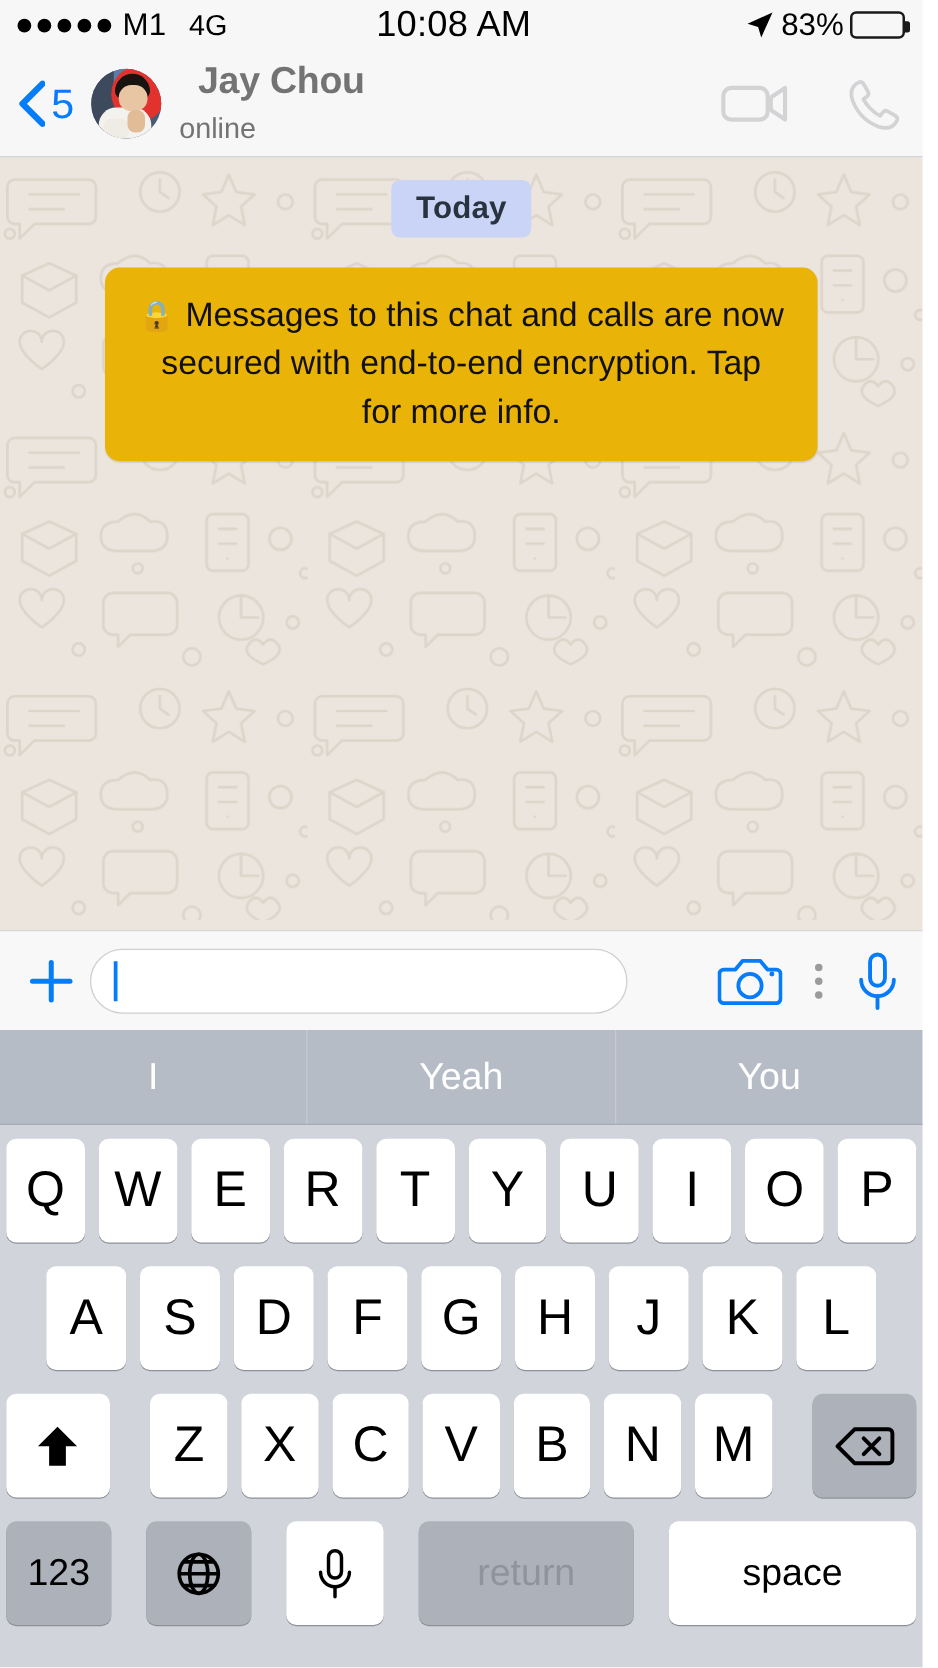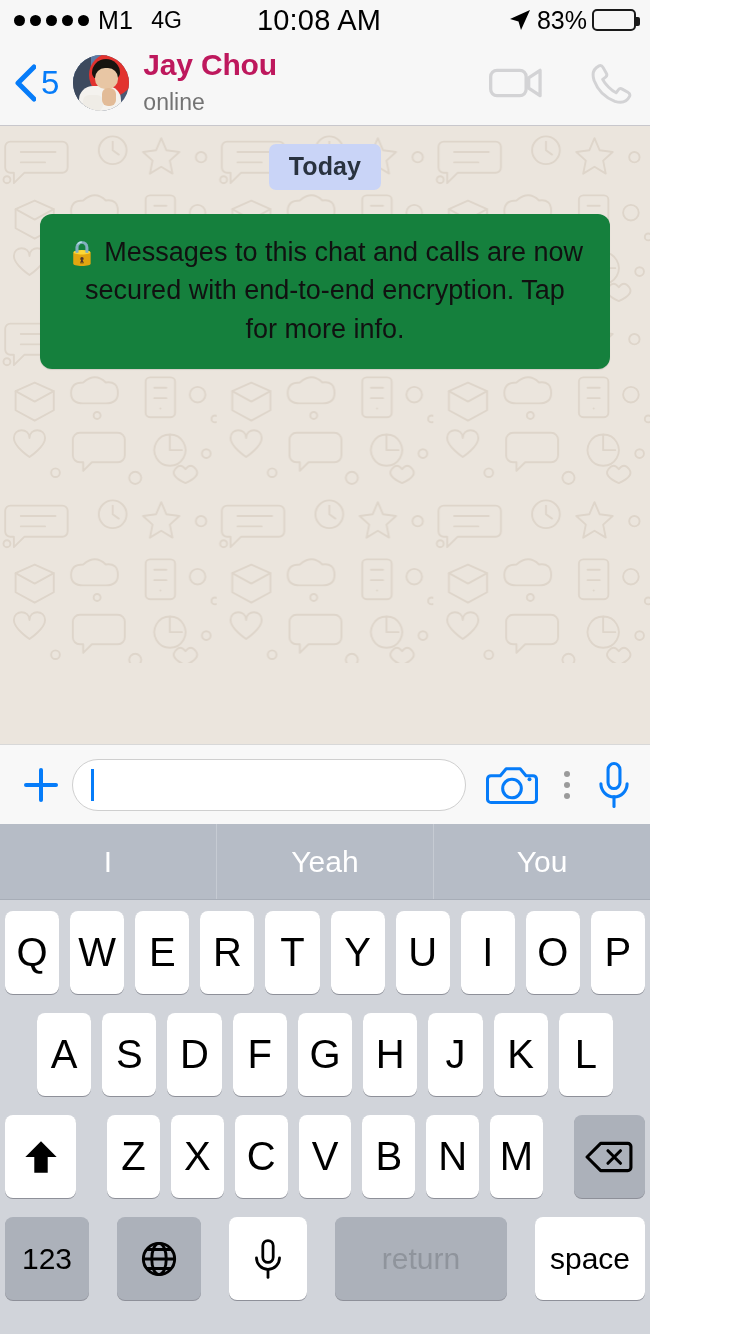--- a/index.html
+++ b/index.html
@@ -2,21 +2,21 @@
 <html><head>
 <meta charset="utf-8">
 <style>
   * { margin:0; padding:0; box-sizing:border-box; }
   html,body { width:750px; height:1334px; overflow:hidden; }
   body {
     font-family:"Liberation Sans", sans-serif;
     background:#ffffff;
     -webkit-font-smoothing:antialiased;
   }
-  .phone { position:relative; width:650px; height:1334px; display:flex; flex-direction:column;justify-content:center; }
+  .phone { position:relative; width:738px; height:1334px; display:flex; flex-direction:column;justify-content:center; }
 
   
   .statusbar {
     height:40px; flex:0 0 40px; background:#f7f7f7;
     display:flex; align-items:center; padding:0 14px;
     font-size:24px; color:#000; position:relative;
   }
   .sb-left { display:flex; align-items:center; gap:9px; }
   .dots { display:flex; gap:5px; align-items:center; }
   .dots i { width:11px; height:11px; border-radius:50%; background:#000; display:block; }
@@ -48,39 +48,39 @@
   }
   .av-red { position:absolute; right:-4px; top:-2px; width:44px; height:44px; border-radius:50%; background:#e2322e; }
   .av-blue { position:absolute; left:0; top:0; width:34px; height:26px; background:#5c7ba6; }
   .av-dark { position:absolute; left:-4px; top:0; width:22px; height:56px; background:#3d4a5e; }
   .av-hair { position:absolute; left:19px; top:4px; width:28px; height:20px; border-radius:14px 14px 6px 6px; background:#17140f; }
   .av-face { position:absolute; left:22px; top:13px; width:23px; height:21px; border-radius:10px; background:#e8c6a4; }
   .av-shirt { position:absolute; left:6px; top:31px; width:42px; height:25px; border-radius:14px 14px 0 0; background:#f4f2ee; }
   .av-hand { position:absolute; left:29px; top:33px; width:14px; height:18px; border-radius:6px; background:#e2bb97; }
   .av-arm { position:absolute; left:10px; top:40px; width:20px; height:16px; background:#efece6; border-radius:6px; }
   .hdr-text { margin-left:14px; display:flex; flex-direction:column; justify-content:center; }
-  .hdr-name { font-size:30px; font-weight:bold; color:#be185d; line-height:1.12; letter-spacing:-.2px; }
+  .hdr-name { font-size:30px; font-weight:bold; color:#737373; line-height:1.12; letter-spacing:-.2px;margin-left:15px; }
   .hdr-status { font-size:23px; color:#737373; line-height:1.2; margin-top:7px; }
   .hdr-actions { margin-left:auto; display:flex; align-items:center; gap:44px; }
   .hdr-actions svg { display:block; }
 
   
   .chatbody {
     flex:1 1 auto; position:relative; overflow:hidden;
     background-color:#ebe5dd;
   }
   .doodles { position:absolute; inset:0; opacity:1; }
   .chatcontent { position:relative; padding-top:18px; }
   .daypill-wrap { display:flex; justify-content:center; }
   .daypill {
     background:#c9d4f7; color:#29323f; font-size:25px; font-weight:bold;
     padding:8px 20px 9px; border-radius:7px; letter-spacing:.1px;
   }
   .encbubble {
-    margin:24px auto 0; width:570px; background:#15803d;
+    margin:24px auto 0; width:570px; background:#eab308;
     border-radius:12px; padding:19px 26px 21px;
     text-align:center; color:#111; font-size:27px; line-height:1.42;
     box-shadow:0 1px 1px rgba(0,0,0,.10);
   }
   .lock { font-size:24px; }
 
   
   .inputbar {
     flex:0 0 80px; height:80px; background:#f8f8f8;
     border-top:1px solid #d8d8d8;

